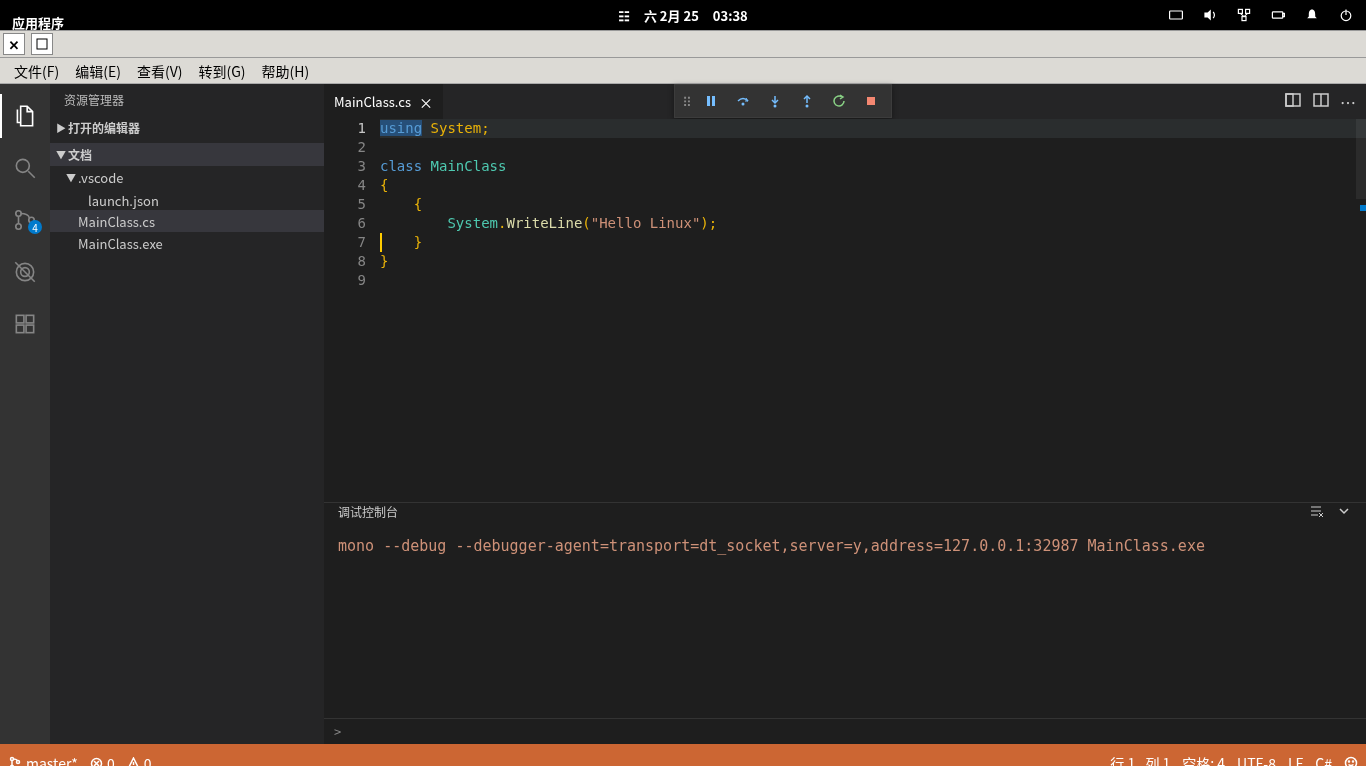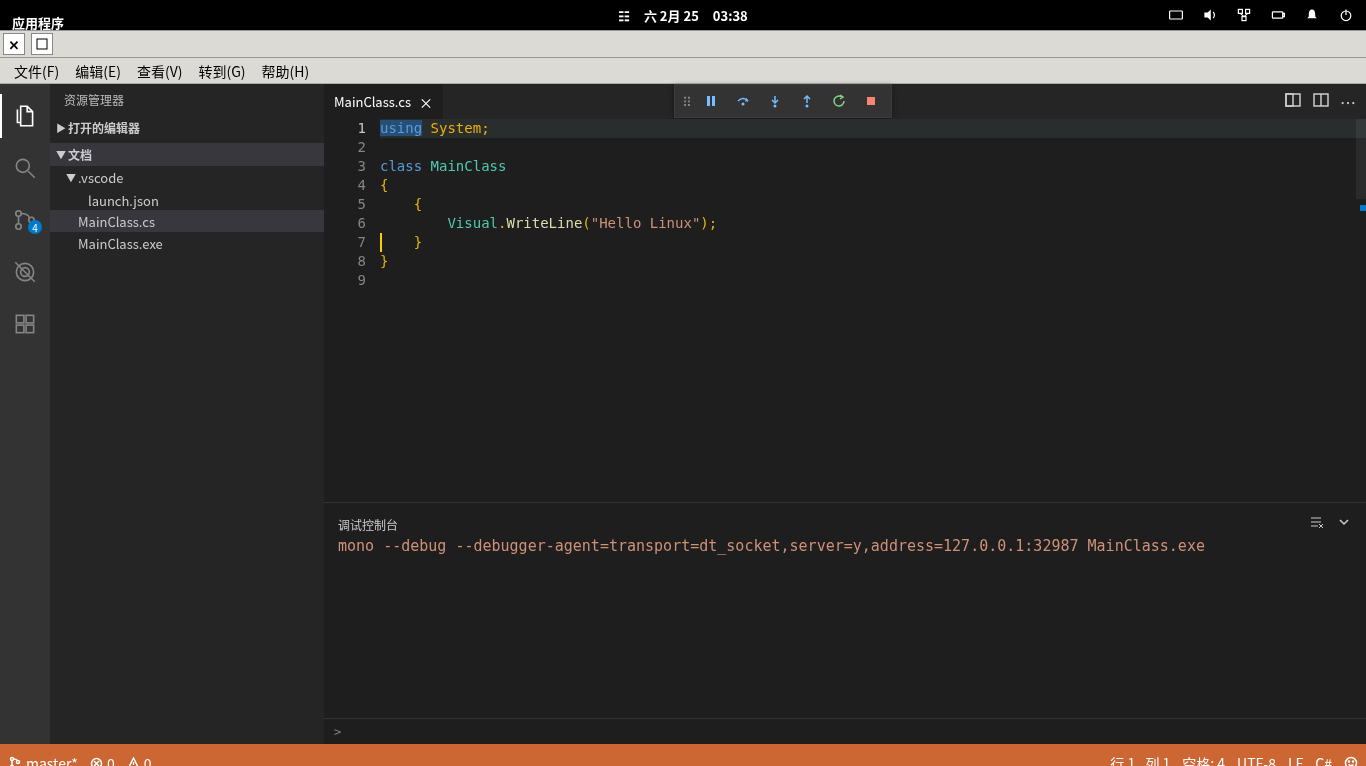--- a/index.html
+++ b/index.html
@@ -75,21 +75,21 @@
 .str { color: #ce9178; }
 .typ { color: #569cd6; }
 .var { color: #9cdcfe; }
 .pun { color: #eab308; }
 .cursor-stop { position: absolute; left: 0; width: 2px; background: #ffcc00; height: 19px; }
 .minimap-slider { position: absolute; right: 0; top: 0; width: 10px; height: 80px; background: rgba(200,200,200,0.08); }
 .scroll-marker { position: absolute; right: 0; width: 6px; height: 6px; background: #007acc; }
 
 
 .panel { height: 242px; background: #1e1e1e; border-top: 1px solid #333; display: flex; flex-direction: column; }
-.panel-header { height: 30px; display: flex; align-items: flex-end; padding: 0 14px; font-size: 12px; color: #ccc; }
+.panel-header { height: 30px; display: flex; align-items: flex-start; padding: 0 14px; font-size: 12px; color: #ccc; }
 .panel-header .title { flex: 1; }
 .panel-header .actions { display: flex; gap: 12px; }
 .panel-body { flex: 1; padding: 4px 14px; font-family: monospace; font-size: 15px; color: #ce9178; overflow: auto; }
 .panel-repl { height: 26px; border-top: 1px solid #333; display: flex; align-items: center; padding: 0 10px; color: #888; }
 
 
 .status-bar { height: 38px; background: #cc6633; color: #fff; display: flex; align-items: center; font-size: 14px; padding: 12px 8px; gap: 10px; }
 .status-bar .left { display: flex; gap: 12px; align-items: center; }
 .status-bar .right { margin-left: auto; display: flex; gap: 12px; align-items: center; }
 .status-bar .item { display: flex; align-items: center; gap: 4px; }
@@ -319,21 +319,21 @@
         </div>
       <div class="code-lines" id="codelines">
         <div class="minimap-slider"></div>
         <div class="scroll-marker" style="top:86px;"></div>
       <div class="code-line highlight"><span class="selkw">using</span><span class="pun"> System;</span></div>
           <div class="code-line"></div>
           <div class="code-line"><span class="kw">class </span><span class="cls">MainClass</span></div>
           <div class="code-line"><span class="pun">{</span></div>
           <div class="code-line"><span class="pun">    {</span></div>
           <div class="cursor-stop" style="top: 114px;"></div>
-          <div class="code-line"><span class="pun">        </span><span class="cls">Visual</span><span class="pun">.</span><span class="mth">WriteLine</span><span class="pun">(</span><span class="str">"Hello Linux"</span><span class="pun">);</span></div>
+          <div class="code-line"><span class="pun">        </span><span class="cls">System</span><span class="pun">.</span><span class="mth">WriteLine</span><span class="pun">(</span><span class="str">"Hello Linux"</span><span class="pun">);</span></div>
           <div class="code-line"><span class="pun">    }</span></div>
           <div class="code-line"><span class="pun">}</span></div>
         </div>
     </div>
 
     <div class="panel">
       <div class="panel-header">
         <span class="title">调试控制台</span>
         <div class="actions">
           <span><svg width="16" height="16" viewBox="0 0 16 16">

